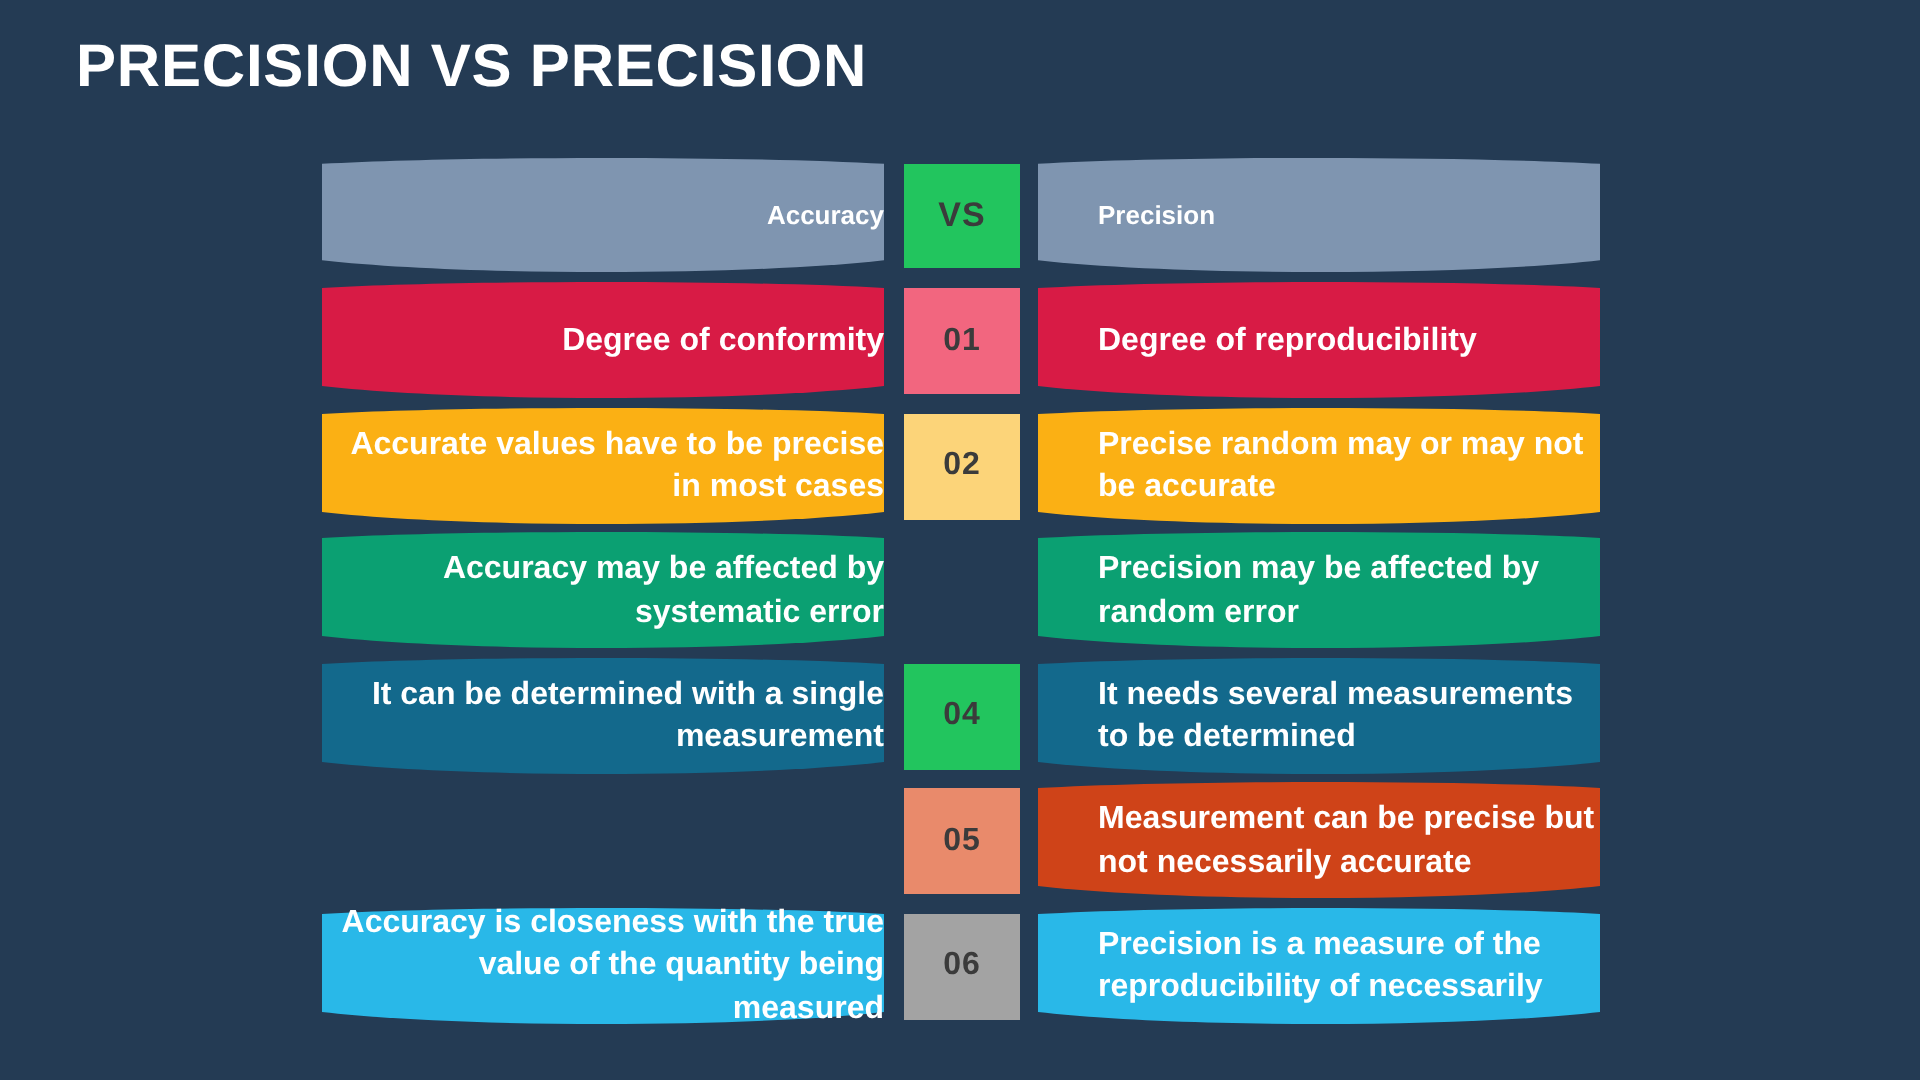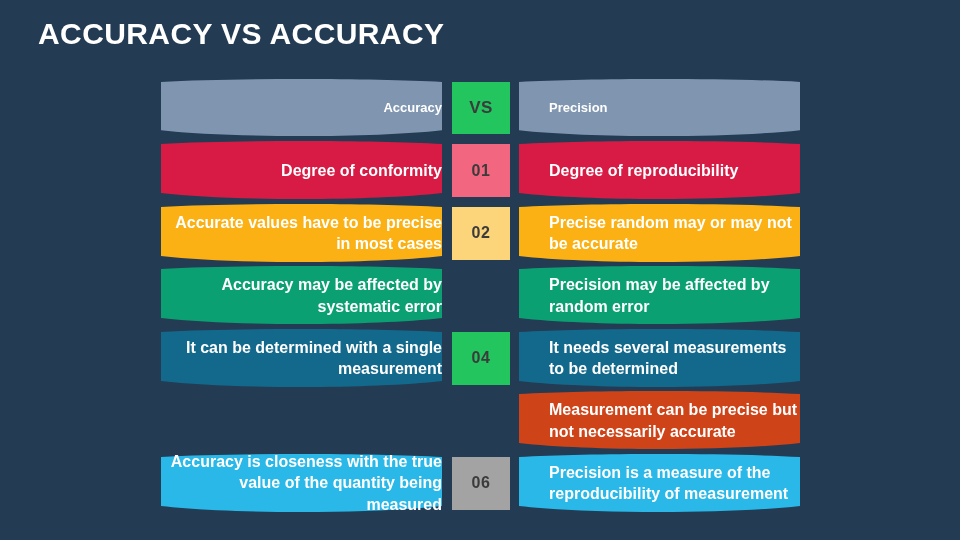--- a/index.html
+++ b/index.html
@@ -107,21 +107,21 @@
     color: #3b3b3b;
     letter-spacing: 0.5px;
   }
   .header-row .numbox { font-size: 17px; color: #3b3b3b; }
 </style>
 </head>
 <body style="background: rgb(36, 59, 84);">
 
 <div id="slide" style="background: rgb(36, 59, 84);">
 
-  <div id="title">ACCURACY VS ACCURACY</div>
+  <div id="title">PRECISION VS PRECISION</div>
 
   <div id="grid">
 
     <div class="row header-row">
       <div class="cell left">
         <div class="banner">
           <svg viewBox="0 0 281 61" preserveAspectRatio="none">
             <path d="M0,4 C70,0 211,0 281,4 L281,53 C211,61 70,61 0,53 Z" fill="#7f95b0"></path>
           </svg>
         </div>
@@ -219,20 +219,23 @@
         <div class="banner">
           <svg viewBox="0 0 281 61" preserveAspectRatio="none">
             <path d="M0,4 C70,0 211,0 281,4 L281,53 C211,61 70,61 0,53 Z" fill="#13698c"></path>
           </svg>
         </div>
         <div class="cell-text">It needs several measurements to be determined</div>
       </div>
     </div>
 
     <div class="row">
+      <div class="numbox" style="background: rgb(233, 138, 107);">
+        <span>05</span>
+      </div>
       <div class="cell right">
         <div class="banner">
           <svg viewBox="0 0 281 61" preserveAspectRatio="none">
             <path d="M0,4 C70,0 211,0 281,4 L281,53 C211,61 70,61 0,53 Z" fill="#cf4318"></path>
           </svg>
         </div>
         <div class="cell-text">Measurement can be precise but not necessarily accurate</div>
       </div>
     </div>
 
@@ -247,18 +250,18 @@
       </div>
       <div class="numbox" style="background: #a3a3a3;">
         <span>06</span>
       </div>
       <div class="cell right">
         <div class="banner">
           <svg viewBox="0 0 281 61" preserveAspectRatio="none">
             <path d="M0,4 C70,0 211,0 281,4 L281,53 C211,61 70,61 0,53 Z" fill="#29b8e8"></path>
           </svg>
         </div>
-        <div class="cell-text">Precision is a measure of the reproducibility of measurement</div>
+        <div class="cell-text">Precision is a measure of the reproducibility of necessarily</div>
       </div>
     </div>
 
   </div>
 </div>
 
 </body></html>

